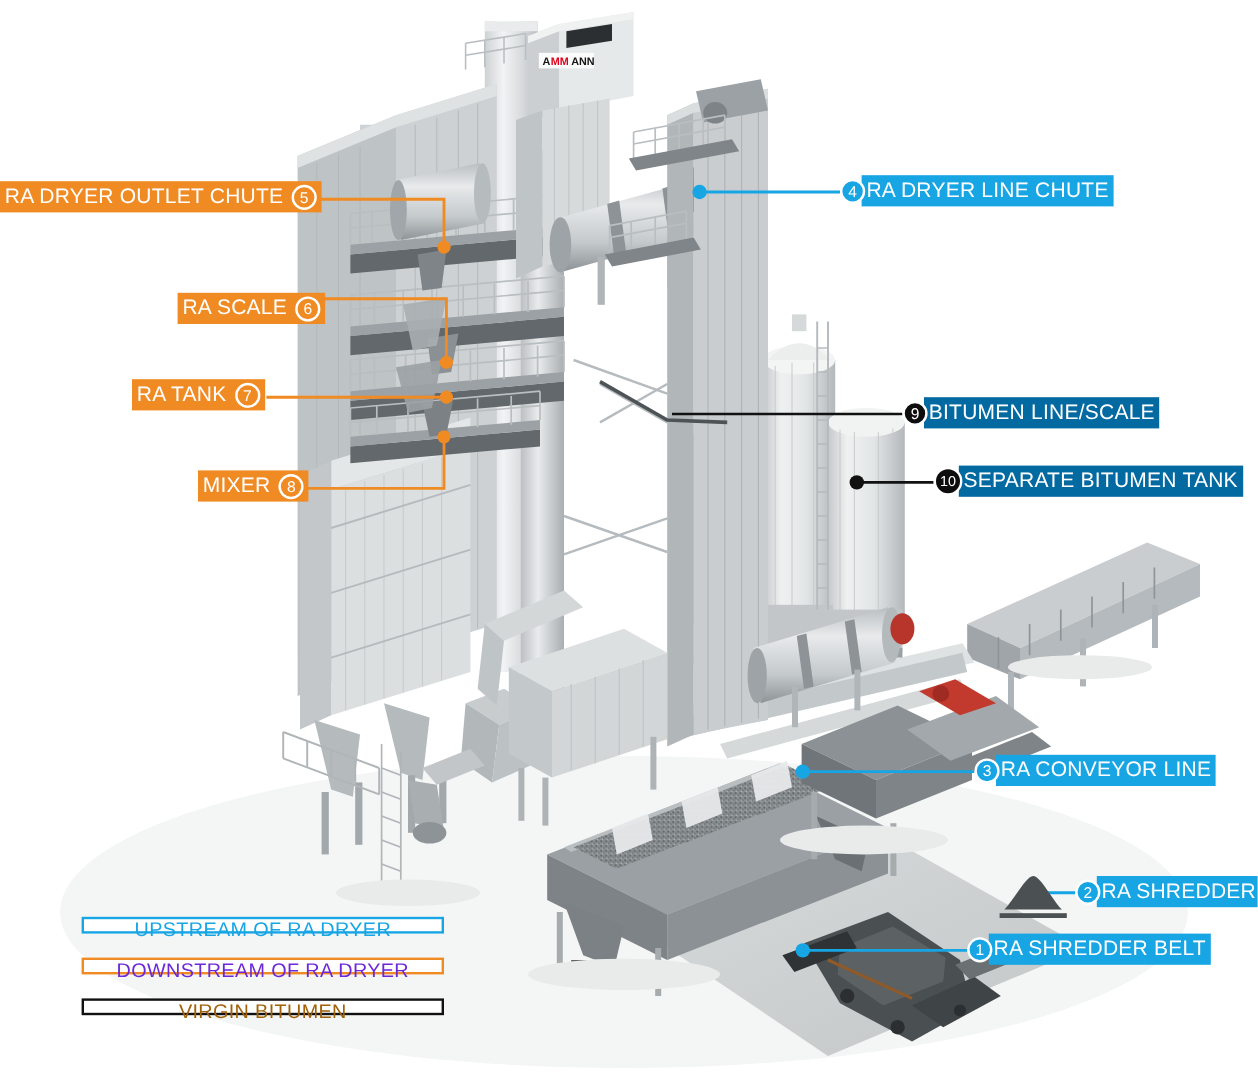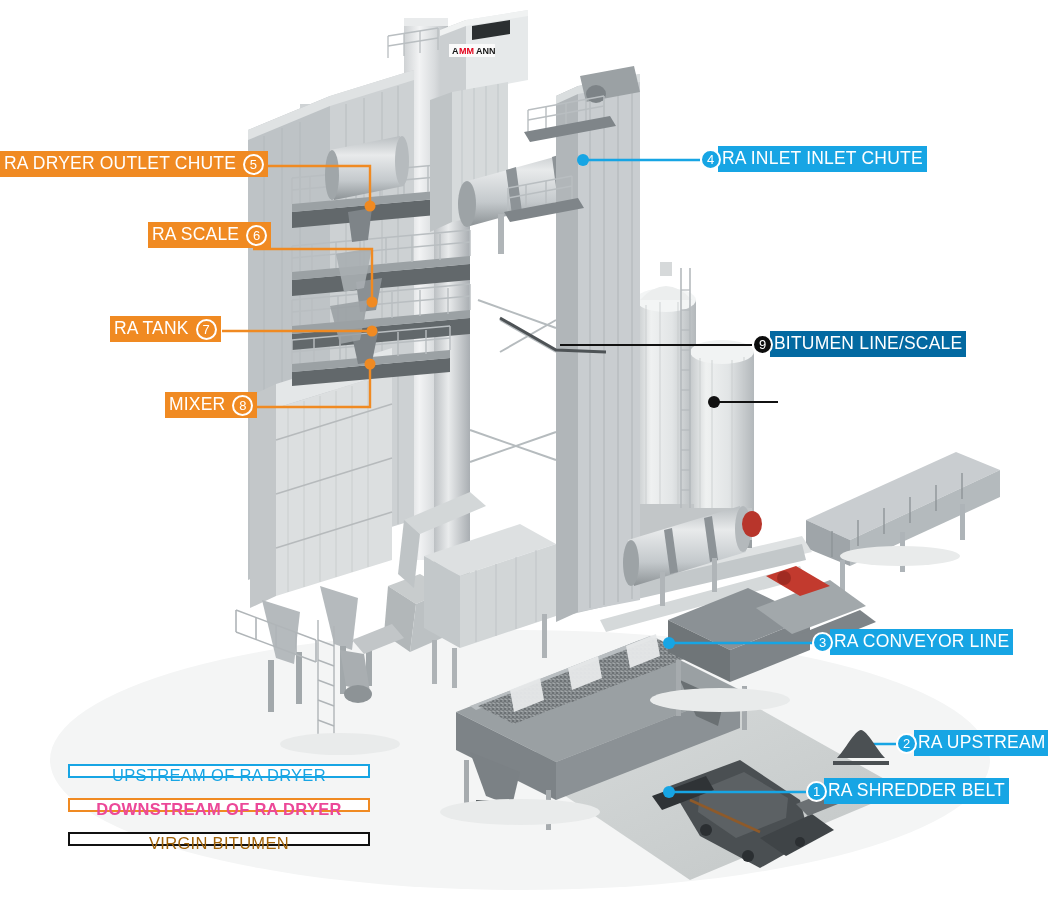--- a/index.html
+++ b/index.html
@@ -73,21 +73,21 @@
   .leg-item {
     width: 302px; height: 14px;
     border: 2px solid #000;
     background: #ffffff;
     display: flex; align-items: flex-start; justify-content: center;
     font-size: 16.5px;
     letter-spacing: 0.3px;
     margin-bottom: 20px;
   }
   .leg-blue   { border-color: #17a5e4; color: #17a5e4; }
-  .leg-orange { border-color: #f08a22; color: #ec4899; font-weight: bold; }
+  .leg-orange { border-color: #f08a22; color: #6d28d9; }
   .leg-black  { border-color: #111111; color: #a16207; }
 
   
   #ra-pile { position: absolute; left: 831px; top: 728px; width: 60px; height: 38px; z-index: 35; }
 </style>
 </head>
 <body>
 
 <div id="stage">
 
@@ -608,21 +608,21 @@
     <rect x="2" y="33" width="56" height="4" fill="#4b5053"></rect>
   </svg>
 
   <div class="callout cl-orange" style="left:0px; top:151px;">
     <div class="cl-box">
       <span>RA DRYER OUTLET CHUTE</span>
       <span class="cl-num">5</span>
     </div>
   </div>
 
-  <div class="callout cl-orange" style="left:148px; top:222px;">
+  <div class="callout cl-orange" style="left:148px; top:244px;">
     <div class="cl-box">
       <span>RA SCALE</span>
       <span class="cl-num">6</span>
     </div>
   </div>
 
   <div class="callout cl-orange" style="left:110px; top:316px;">
     <div class="cl-box">
       <span>RA TANK</span>
       <span class="cl-num">7</span>
@@ -632,52 +632,58 @@
   <div class="callout cl-orange" style="left:165px; top:392px;">
     <div class="cl-box">
       <span>MIXER</span>
       <span class="cl-num">8</span>
     </div>
   </div>
 
   <div class="callout cl-blue" style="left:700px; top:146px;">
     <span class="cl-num cl-numleft">4</span>
     <div class="cl-box">
-      <span>RA INLET INLET CHUTE</span>
+      <span>RA DRYER LINE CHUTE</span>
     </div>
   </div>
 
   <div class="callout cl-blue" style="left:812px; top:629px;">
     <span class="cl-num cl-numleft">3</span>
     <div class="cl-box">
       <span>RA CONVEYOR LINE</span>
     </div>
   </div>
 
   <div class="callout cl-blue" style="left:896px; top:730px;">
     <span class="cl-num cl-numleft">2</span>
     <div class="cl-box">
-      <span>RA UPSTREAM</span>
+      <span>RA SHREDDER</span>
     </div>
   </div>
 
   <div class="callout cl-blue" style="left:806px; top:778px;">
     <span class="cl-num cl-numleft">1</span>
     <div class="cl-box">
       <span>RA SHREDDER BELT</span>
     </div>
   </div>
 
   <div class="callout cl-black" style="left:752px; top:331px;">
     <span class="cl-num cl-numleft">9</span>
     <div class="cl-box">
       <span>BITUMEN LINE/SCALE</span>
     </div>
   </div>
 
+  <div class="callout cl-black" style="left:778px; top:388px;">
+    <span class="cl-num cl-numleft wide">10</span>
+    <div class="cl-box">
+      <span>SEPARATE BITUMEN TANK</span>
+    </div>
+  </div>
 
   <div id="legend">
     <div class="leg-item leg-blue">
       <span>UPSTREAM OF RA DRYER</span>
     </div>
     <div class="leg-item leg-orange">
       <span>DOWNSTREAM OF RA DRYER</span>
     </div>
     <div class="leg-item leg-black">
       <span>VIRGIN BITUMEN</span>

